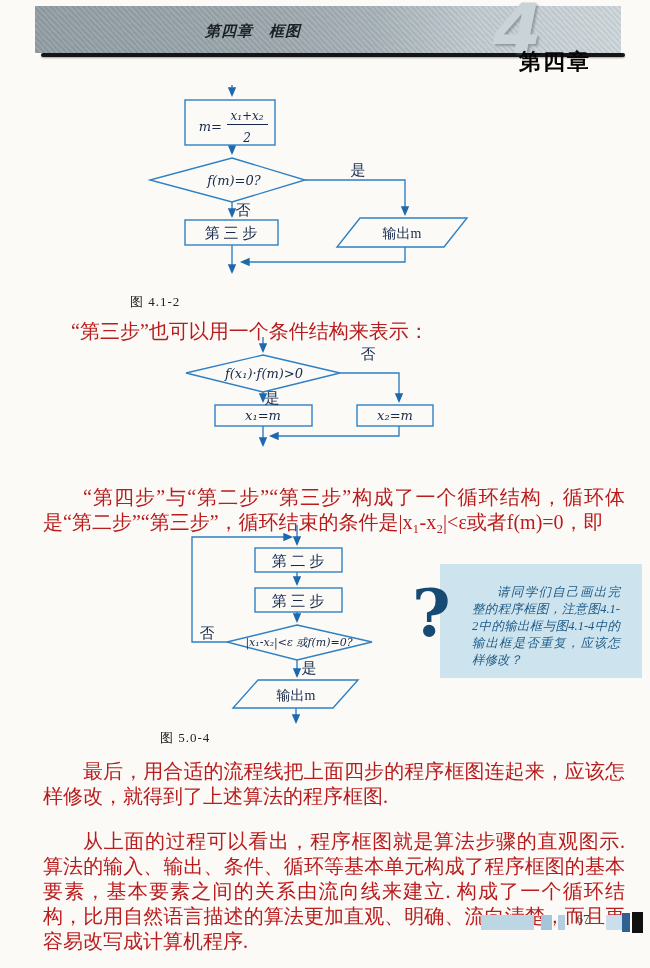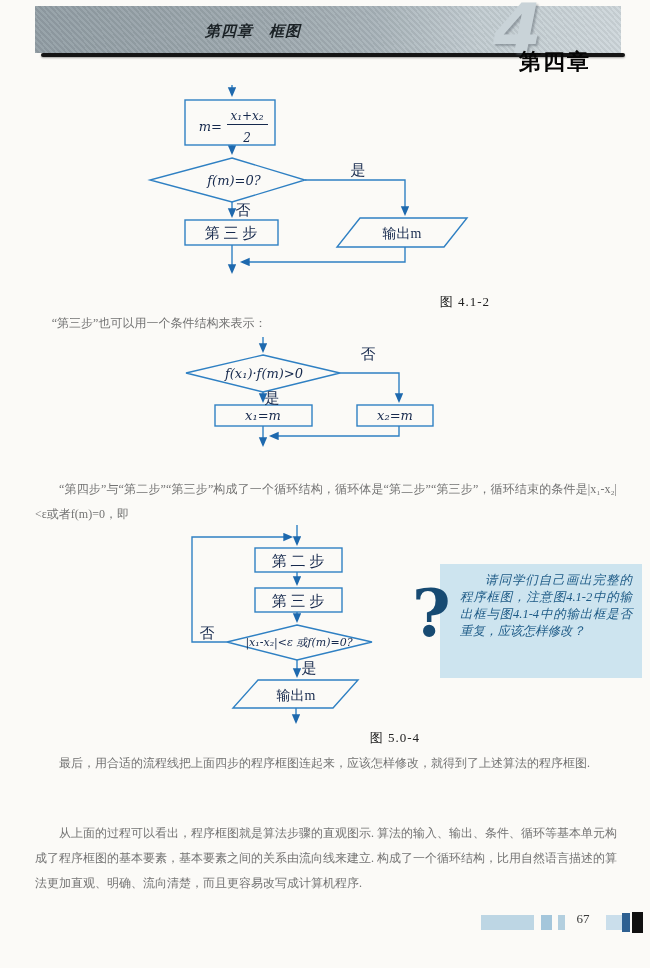--- a/index.html
+++ b/index.html
@@ -28,31 +28,31 @@
   .flow rect,.flow polygon{fill:#fbfaf7;stroke:#2f80c3;stroke-width:1.4;}
   .flow line,.flow path{fill:none;stroke:#2f80c3;stroke-width:1.4;}
   .flow text{fill:#16294d;}
   .t-math{font-family:"DejaVu Serif","Liberation Serif",serif;font-style:italic;font-size:13px;}
   .t-math-sm{font-family:"DejaVu Serif","Liberation Serif",serif;font-style:italic;font-size:12px;}
   .t-cjk{font-family:"Liberation Serif","DejaVu Serif",serif;font-size:15px;fill:#1d1d1d;font-style:normal;}
   .t-cjk-sm{font-family:"Liberation Serif","DejaVu Serif",serif;font-size:14px;fill:#16294d;}
   .t-cond3{font-family:"DejaVu Serif","Liberation Serif",serif;font-style:italic;font-size:11px;}
   .fracbar{stroke:#16294d !important;stroke-width:1 !important;}
 
-  .fig-caption{position:absolute;text-align:right;font-size:13px;color:#222;letter-spacing:1px;}
+  .fig-caption{position:absolute;text-align:left;font-size:13px;color:#222;letter-spacing:1px;}
 
   
-  p.body{position:absolute;left:35px;width:582px;margin:0;font-size:12px;line-height:25px;
-         text-align:justify;color:#737373;}
+  p.body{position:absolute;left:35px;width:582px;margin:8px;font-size:20px;line-height:25px;
+         text-align:justify;color:#b91c1c;}
   p.indent2{text-indent:2em;}
   p.indent15{text-indent:1.4em;}
 
   
   .notebox{position:absolute;left:440px;top:564px;width:202px;height:114px;background:#cde4ef;}
-  .notebox p{margin:0;padding:8px 10px 0 20px;font-size:12.5px;line-height:17px;
+  .notebox p{margin:12px;padding:8px 10px 0 20px;font-size:12.5px;line-height:17px;
          font-style:italic;color:#1d5a86;text-align:justify;text-indent:2em;
          font-family:"Liberation Serif","DejaVu Serif",serif;}
   .qmark{position:absolute;left:412px;top:580px;z-index:3;line-height:1;
          font-family:"DejaVu Serif","Liberation Serif",serif;font-weight:700;
          font-size:66px;color:#174a72;}
 
   
   .f-block{position:absolute;}
   .f-bar1{left:481px;top:915px;width:53px;height:15px;background:#bdd6e4;}
   .f-sq1{left:541px;top:915px;width:11px;height:15px;background:#a4c6db;}

